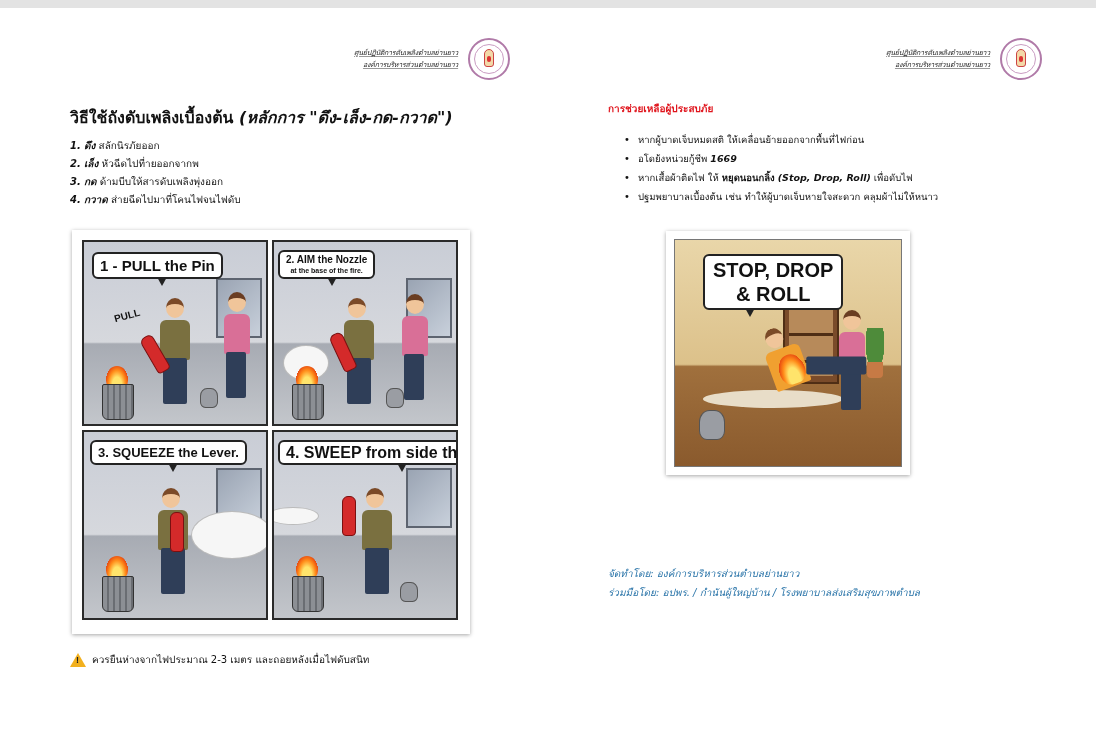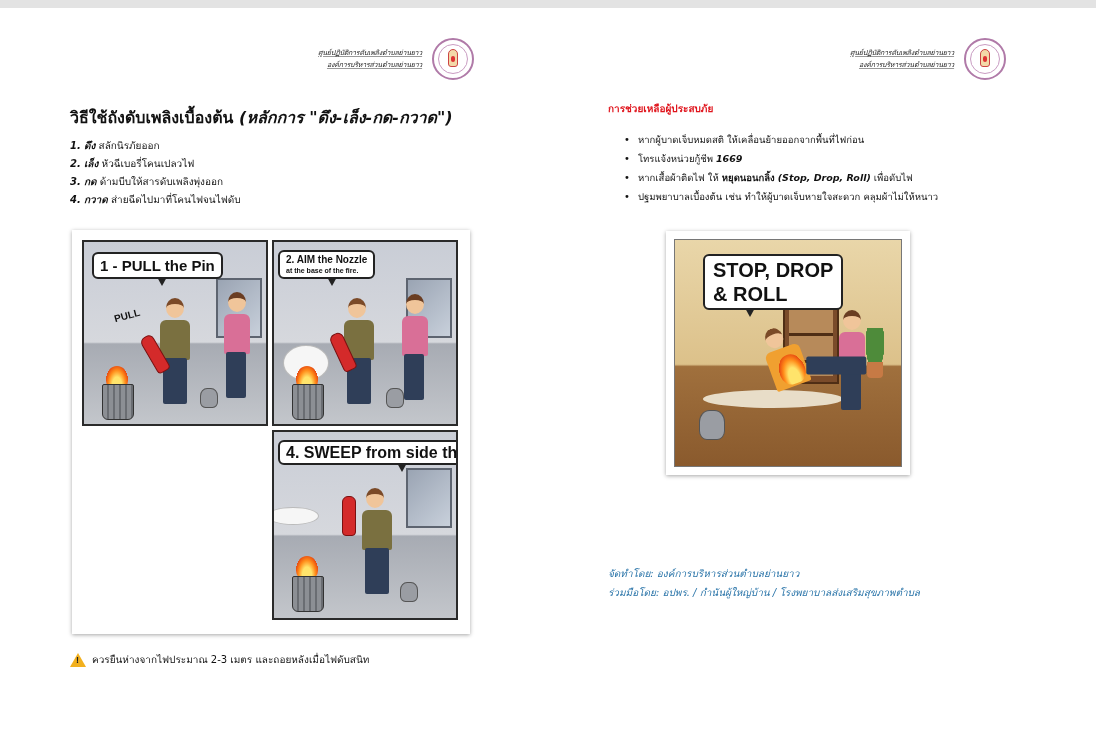--- a/index.html
+++ b/index.html
@@ -6,21 +6,21 @@
   html, body { width: 1096px; height: 729px; background: #ffffff; overflow: hidden;
     font-family: "DejaVu Sans", sans-serif; color: #111; }
   .topbar { position: absolute; left: 0; top: 0; width: 1096px; height: 8px; background: #e3e3e3; }
   .page { position: absolute; top: 8px; width: 548px; height: 721px; background: #fff; }
   .page.left { left: 0; }
   .page.right { left: 548px; }
 
   .org-header { position: absolute; display: flex; align-items: center; }
   .org-text { text-align: right; font-style: italic; font-size: 7px; line-height: 12px; color: #222;
     margin-right: 10px; letter-spacing: -0.2px; }
-  .org-text div { text-decoration: underline; text-decoration-color: #999; }
+  .org-text div { text-decoration: underline; text-decoration-color: #999; margin-left: 36px; }
   .seal { width: 42px; height: 42px; border-radius: 50%; border: 2px solid #b07aa8;
     position: relative; background: #fff; }
   .seal::before { content: ""; position: absolute; inset: 4px; border-radius: 50%; border: 1px solid #c99cc2; }
   .seal .core { position: absolute; left: 14px; top: 9px; width: 10px; height: 18px; border-radius: 5px 5px 3px 3px;
     background: #f3d9a8; border: 1px solid #c44; }
   .seal .core::after { content: ""; position: absolute; left: 2px; top: 6px; width: 4px; height: 6px; background: #d33; border-radius: 2px; }
 
   .section-title { position: absolute; font-weight: bold; font-size: 16px; }
   .left .section-title { left: 70px; top: 97px; color: #111; }
   .left .section-title .italic { font-style: italic; font-weight: bold; }
@@ -56,21 +56,21 @@
   .ext { position: absolute; width: 14px; height: 40px; background: #d42a2a; border-radius: 6px 6px 4px 4px; border: 1px solid #7a1010; }
   .cat { position: absolute; width: 18px; height: 20px; background: #9a9da3; border-radius: 40% 40% 30% 30%; border: 1px solid #555; }
   .cloud { position: absolute; background: #f6f6f6; border-radius: 50%; box-shadow: 0 0 0 1px #bbb; }
 
   .warning { position: absolute; left: 70px; top: 644px; display: flex; align-items: center; font-size: 10px; }
   .warn-icon { width: 0; height: 0; border-left: 8px solid transparent; border-right: 8px solid transparent;
     border-bottom: 14px solid #f2b01e; position: relative; margin-right: 6px; }
   .warn-icon span { position: absolute; left: -2px; top: 2px; font-size: 9px; font-weight: bold; color: #222; font-family: "Liberation Sans", sans-serif; }
 
   .sdr { position: absolute; left: 666px; top: 231px; width: 244px; height: 244px; background: #fff;
-    box-shadow: 0 1px 4px rgba(0,0,0,0.35); padding: 8px; }
+    box-shadow: 0 1px 4px rgba(0,0,0,0.35); padding: 8px; text-align: center; }
   .sdr .scene { position: relative; width: 228px; height: 228px; overflow: hidden; border: 1px solid #777;
     background: linear-gradient(180deg, #e9d6a9 0%, #dcc18a 55%, #a0703d 56%, #8a5a2d 100%); }
   .sdr .bubble { font-size: 20px; line-height: 24px; padding: 2px 8px; left: 28px; top: 14px; }
   .sdr .bubble::after { left: 40px; }
   .shelf { position: absolute; right: 62px; top: 34px; width: 56px; height: 110px; background: #7a4b2a; border: 2px solid #4f2e15; }
   .shelf::before { content: ""; position: absolute; inset: 6px 4px; background: repeating-linear-gradient(180deg, #b78a5a 0 24px, #4f2e15 24px 27px); }
   .plant { position: absolute; right: 14px; top: 88px; width: 24px; height: 50px; background: radial-gradient(ellipse at 50% 30%, #4e8b3a 0 55%, transparent 56%); }
   .plant::after { content: ""; position: absolute; left: 4px; bottom: 0; width: 16px; height: 16px; background: #c77a45; border-radius: 0 0 4px 4px; }
   .rug { position: absolute; left: 28px; top: 150px; width: 140px; height: 18px; background: #f1ead8; border-radius: 50%; opacity: .9; }
 
@@ -93,21 +93,21 @@
       </div>
   </div>
 
   <div class="section-title">
     <span>วิธีใช้ถังดับเพลิงเบื้องต้น</span>
     <span class="italic">(หลักการ "ดึง-เล็ง-กด-กวาด")</span>
   </div>
 
   <ol class="steps">
     <li><b>1.</b> <b>ดึง</b> <span>สลักนิรภัยออก</span></li>
-    <li><b>2.</b> <b>เล็ง</b> <span>หัวฉีเบอรี่โคนเปลวไฟ</span></li>
+    <li><b>2.</b> <b>เล็ง</b> <span>หัวฉีดไปที่ายออกจากพ</span></li>
     <li><b>3.</b> <b>กด</b> <span>ด้ามบีบให้สารดับเพลิงพุ่งออก</span></li>
     <li><b>4.</b> <b>กวาด</b> <span>ส่ายฉีดไปมาที่โคนไฟจนไฟดับ</span></li>
   </ol>
 
   <div class="comic">
 
     <div class="panel" style="left:10px; top:10px; width:186px; height:186px;">
       <div class="win" style="right:4px;"></div>
       <div class="bubble" style="left:8px; top:10px; font-size:15px; line-height:19px;">1 - PULL the Pin</div>
       <div style="position:absolute; left:30px; top:68px; font-family:'Liberation Sans',sans-serif; font-weight:bold; font-size:10px; transform:rotate(-15deg);">PULL</div>
@@ -120,21 +120,21 @@
       </div>
       <div class="ext" style="left:64px; top:92px; transform:rotate(-30deg);"></div>
       <div class="person" style="left:140px; top:50px;">
         <div class="head" style="left:4px; top:0; border-top-color:#6a3d22;"></div>
         <div class="torso" style="left:0; top:22px; width:26px; background:#d96f97;"></div>
         <div class="legs" style="left:2px; top:60px; width:20px;"></div>
       </div>
       <div class="cat" style="left:116px; top:146px;"></div>
     </div>
 
-    <div class="panel" style="left:200px; top:10px; width:186px; height:186px;">
+    <div class="panel" style="left:200px; top:10px; width:186px; height:186px;text-align:center;">
       <div class="win" style="right:4px;"></div>
       <div class="bubble" style="left:4px; top:8px; font-size:10px; line-height:12px;">
         <span>2. AIM the Nozzle</span>
         <span class="sub">at the base of the fire.</span>
       </div>
       <div class="cloud" style="left:10px; top:104px; width:44px; height:34px;"></div>
       <div class="flame" style="left:22px; top:124px;"></div>
       <div class="bin" style="left:18px; top:142px;"></div>
       <div class="person" style="left:60px; top:56px;">
         <div class="head" style="left:14px; top:0;"></div>
@@ -143,20 +143,33 @@
       </div>
       <div class="ext" style="left:62px; top:90px; transform:rotate(-25deg);"></div>
       <div class="person" style="left:128px; top:52px;">
         <div class="head" style="left:4px; top:0; border-top-color:#6a3d22;"></div>
         <div class="torso" style="left:0; top:22px; width:26px; background:#d96f97;"></div>
         <div class="legs" style="left:2px; top:60px; width:20px;"></div>
       </div>
       <div class="cat" style="left:112px; top:146px;"></div>
     </div>
 
+    <div class="panel" style="left:10px; top:200px; width:186px; height:190px;">
+      <div class="win" style="right:4px;"></div>
+      <div class="bubble" style="left:6px; top:8px; font-size:13px; line-height:17px;">3. SQUEEZE the Lever.</div>
+      <div class="flame" style="left:22px; top:124px;"></div>
+      <div class="bin" style="left:18px; top:144px;"></div>
+      <div class="person" style="left:64px; top:56px;">
+        <div class="head" style="left:14px; top:0;"></div>
+        <div class="torso" style="left:10px; top:22px; background:#7a7040;"></div>
+        <div class="legs" style="left:13px; top:60px;"></div>
+      </div>
+      <div class="ext" style="left:86px; top:80px;"></div>
+      <div class="cloud" style="left:108px; top:80px; width:80px; height:46px;"></div>
+    </div>
 
     <div class="panel" style="left:200px; top:200px; width:186px; height:190px;">
       <div class="win" style="right:4px;"></div>
       <div class="bubble" style="left:4px; top:8px; font-size:16px; line-height:17px;">4. SWEEP from side the side.</div>
       <div class="cloud" style="left:-6px; top:76px; width:50px; height:16px;"></div>
       <div class="flame" style="left:22px; top:124px;"></div>
       <div class="bin" style="left:18px; top:144px;"></div>
       <div class="person" style="left:78px; top:56px;">
         <div class="head" style="left:14px; top:0;"></div>
         <div class="torso" style="left:10px; top:22px; background:#7a7040;"></div>
@@ -183,21 +196,21 @@
     </div>
     <div class="seal">
         <div class="core"></div>
       </div>
   </div>
 
   <div class="section-title">การช่วยเหลือผู้ประสบภัย</div>
 
   <ul class="bullets">
     <li><span>หากผู้บาดเจ็บหมดสติ ให้เคลื่อนย้ายออกจากพื้นที่ไฟก่อน</span></li>
-    <li><span>โทรแจ้งหน่วยกู้ชีพ </span><b><i>1669</i></b></li>
+    <li><span>อโดย้งหน่วยกู้ชีพ </span><b><i>1669</i></b></li>
     <li><span>หากเสื้อผ้าติดไฟ ให้ </span><b>หยุดนอนกลิ้ง</b> <b><i>(Stop, Drop, Roll)</i></b><span> เพื่อดับไฟ</span></li>
     <li><span>ปฐมพยาบาลเบื้องต้น เช่น ทำให้ผู้บาดเจ็บหายใจสะดวก คลุมผ้าไม่ให้หนาว</span></li>
   </ul>
 </div>
 
 <div class="sdr">
   <div class="scene">
     <div class="shelf"></div>
     <div class="plant"></div>
     <div class="rug"></div>

